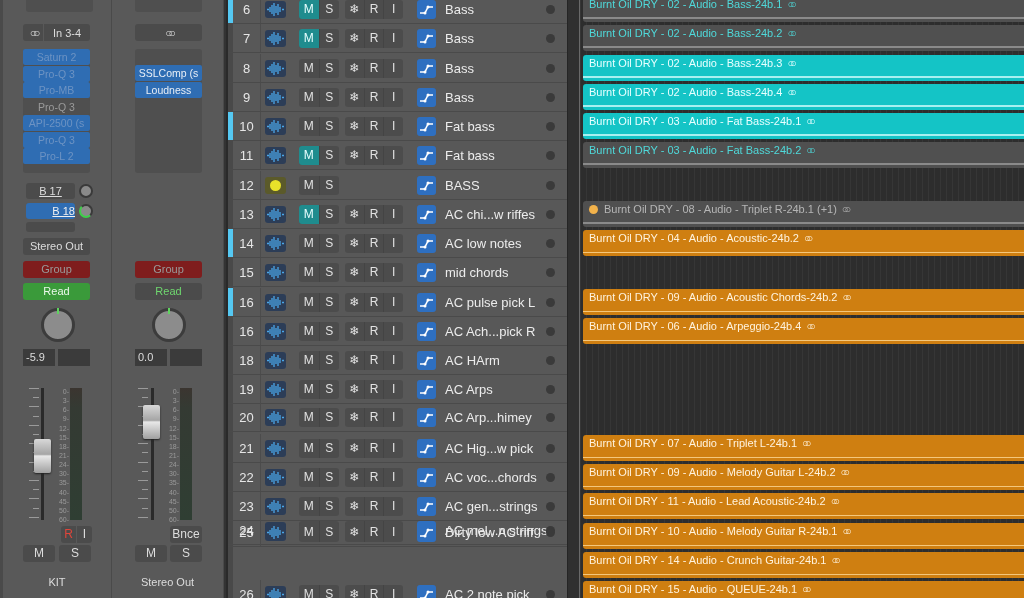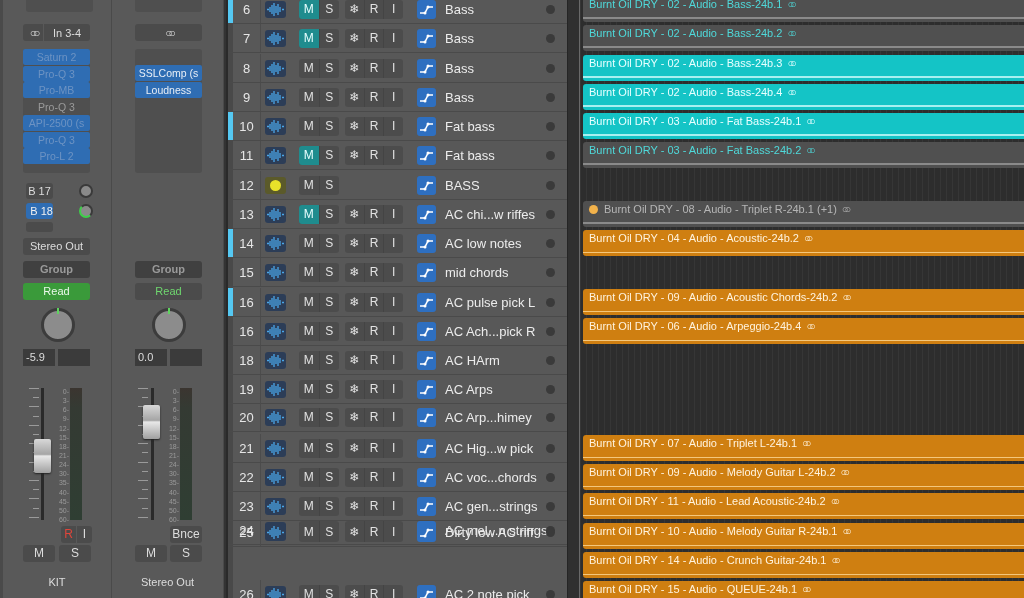--- a/index.html
+++ b/index.html
@@ -13,27 +13,27 @@
   .strip.out { left: 112px; border-right: 1px solid #4a4a4a; }
   .strip .topslot { position: absolute; left: 23px; top: 0; width: 67px; height: 12px; background: #4f4f4f; border-radius: 0 0 3px 3px; }
   .strip.out .topslot { left: 23px; }
   .io-btn { position: absolute; top: 24px; height: 17px; background: #4b4b4b; border-radius: 3px; color: #ddd; font-size: 11px; display: flex; align-items: center; justify-content: center; }
   .link-ico { font-size: 12px; color: #ddd; letter-spacing: -4px; }
   .plug-area { position: absolute; top: 49px; width: 67px; height: 124px; background: #4f4f4f; border-radius: 3px; }
   .plug { height: 16px; margin-bottom: 0.5px; font-size: 10.5px; text-align: center; line-height: 16px; border-radius: 2px; white-space: nowrap; overflow: hidden; }
   .plug.on { background: #2f6db3; color: #e8eef6; }
   .plug.byp { background: #2f6db3; color: #6d93c3; }
   .plug.off { background: #4f4f4f; color: #9a9a9a; }
-  .send { position: absolute; left: 23px; width: 27px; height: 16px; border-radius: 3px; font-size: 11px; color: #ddd; text-align: center; line-height: 16px; }
+  .send { position: absolute; left: 23px; width: 49px; height: 16px; border-radius: 3px; font-size: 11px; color: #ddd; text-align: center; line-height: 16px; text-decoration: underline; }
   .send.dark { background: #4b4b4b; }
   .send.blue { background: #2f6db3; color: #f0f0f0; }
   .send-knob { position: absolute; left: 76px; width: 14px; height: 14px; border-radius: 50%; border: 2px solid #3a3a3a; background: #8a8a8a; }
   .pill { position: absolute; height: 17px; width: 67px; border-radius: 3px; font-size: 11px; text-align: center; line-height: 17px; }
   .pill.dark { background: #4b4b4b; color: #ddd; }
-  .pill.grp { background: #404040; color: #9a9a9a; font-weight: bold; }
+  .pill.grp { background: #7f1d1d; color: #9a9a9a; }
   .pill.read-on { background: #3a9a3a; color: #eaf8ea; }
   .pill.read-off { background: #4b4b4b; color: #6fd86f; }
   .pan { position: absolute; width: 34px; height: 34px; border-radius: 50%; background: #8c8c8c; border: 3px solid #3c3c3c; }
   .pan::after { content: ""; position: absolute; left: 13px; top: -3px; width: 2px; height: 6px; background: #5fd45f; }
   .valbox { position: absolute; height: 17px; width: 32px; background: #3b3b3b; color: #ddd; font-size: 11px; line-height: 17px; padding-left: 3px; }
   .valbox.blank { width: 32px; }
   .fader-track { position: absolute; width: 3px; height: 132px; background: #2a2a2a; }
   .fader-ticks { position: absolute; width: 12px; height: 132px; }
   .fader-ticks i { position: absolute; left: 0; height: 1px; background: #9a9a9a; }
   .fader-cap { position: absolute; width: 17px; height: 34px; background: linear-gradient(#d8d8d8, #a5a5a5 45%, #e8e8e8 50%, #a0a0a0 100%); border-radius: 2px; box-shadow: 0 1px 2px #222; }

